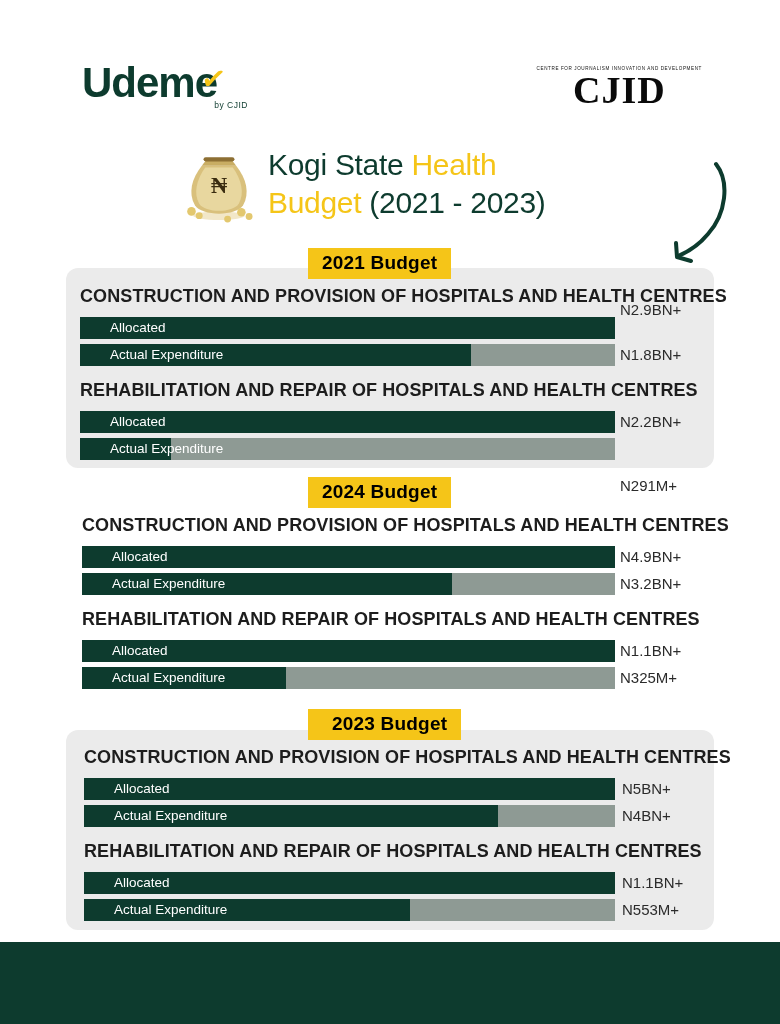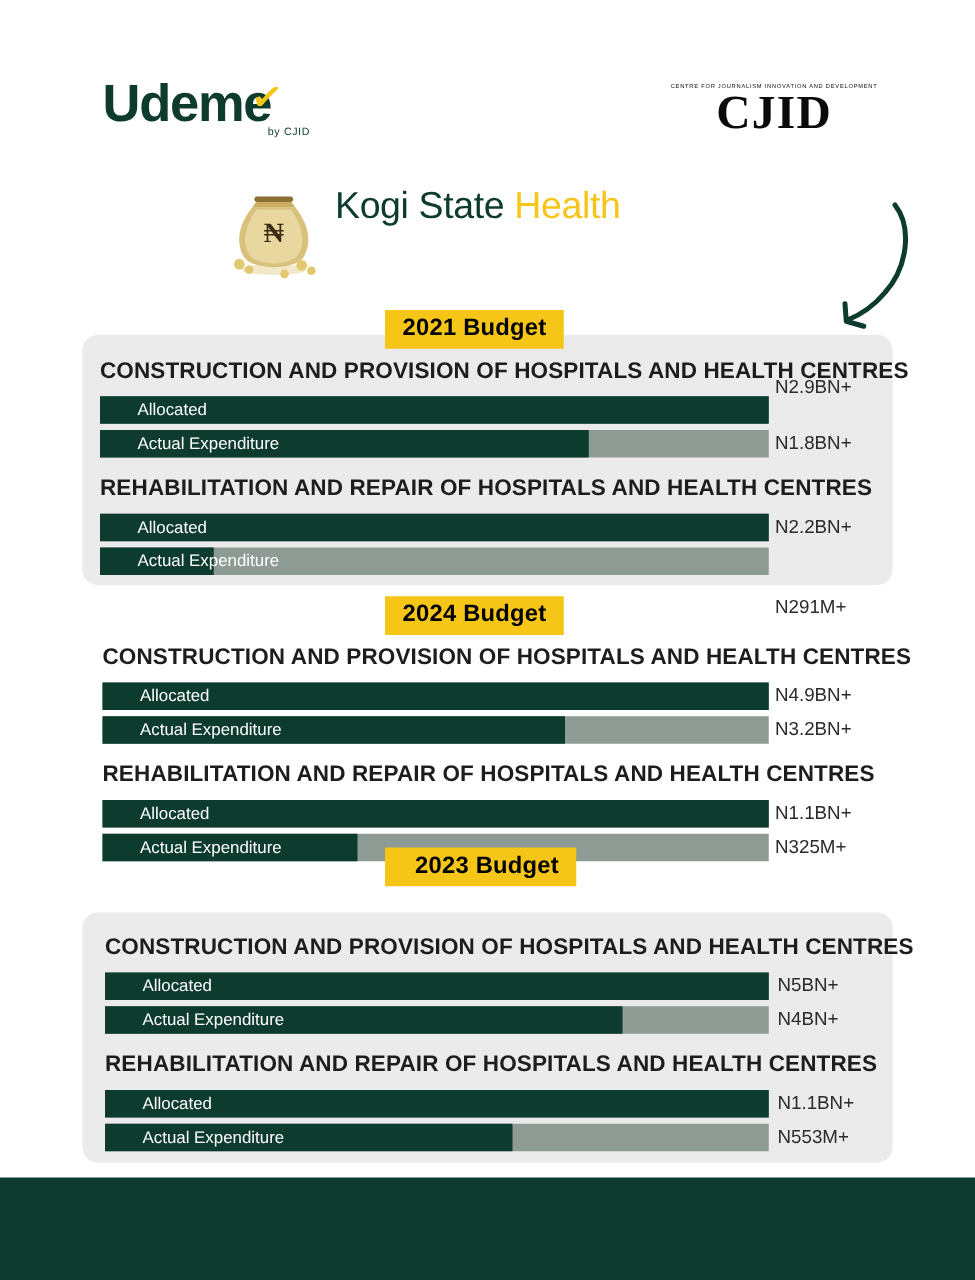--- a/index.html
+++ b/index.html
@@ -194,20 +194,23 @@
     <circle cx="27" cy="88" r="4" fill="#e3c86f"></circle>
     <circle cx="76" cy="84" r="5" fill="#e3c86f"></circle>
     <circle cx="85" cy="89" r="4" fill="#e3c86f"></circle>
     <circle cx="60" cy="92" r="4" fill="#e3c86f"></circle>
   </svg>
 
   <div class="title-block">
     <div class="title-line">
       <span>Kogi State </span><span class="hl">Health</span>
     </div>
+    <div class="title-line">
+      <span class="hl">Budget </span><span>(2021 - 2023)</span>
+    </div>
   </div>
 
   <svg class="arrow-svg" width="60" height="120" viewBox="0 0 60 120">
     <path d="M44 4 C58 22 54 54 36 74 C26 86 16 92 6 96" fill="none" stroke="#0d3b2e" stroke-width="4" stroke-linecap="round"></path>
     <path d="M4 83 L5 97 L19 101" fill="none" stroke="#0d3b2e" stroke-width="4" stroke-linecap="round" stroke-linejoin="round"></path>
   </svg>
 
   <div class="panel" style="top:268px; height:200px;"></div>
   <div class="year-badge" style="left:308px; top:248px;">2021 Budget</div>
 
@@ -272,21 +275,21 @@
   <div class="bar-value" style="left:620px; top:640px;">N1.1BN+</div>
 
   <div class="bar-row" style="left:82px; top:667px; width:533px;">
     <div class="bar-track" style="width:533px;"></div>
     <div class="bar-fill" style="width:204px;"></div>
     <div class="bar-label">Actual Expenditure</div>
   </div>
   <div class="bar-value" style="left:620px; top:667px;">N325M+</div>
 
   <div class="panel" style="top:730px; height:200px;"></div>
-  <div class="year-badge" style="left:308px; top:678px;padding-left:24px;">2023 Budget</div>
+  <div class="year-badge" style="left:308px; top:709px;padding-left:24px;">2023 Budget</div>
 
   <div class="section-title" style="position:absolute; left:84px; top:747px;">CONSTRUCTION AND PROVISION OF HOSPITALS AND HEALTH CENTRES</div>
 
   <div class="bar-row" style="left:84px; top:778px; width:531px;">
     <div class="bar-track" style="width:531px;"></div>
     <div class="bar-fill" style="width:531px;"></div>
     <div class="bar-label">Allocated</div>
   </div>
   <div class="bar-value" style="left:622px; top:778px;">N5BN+</div>
 

